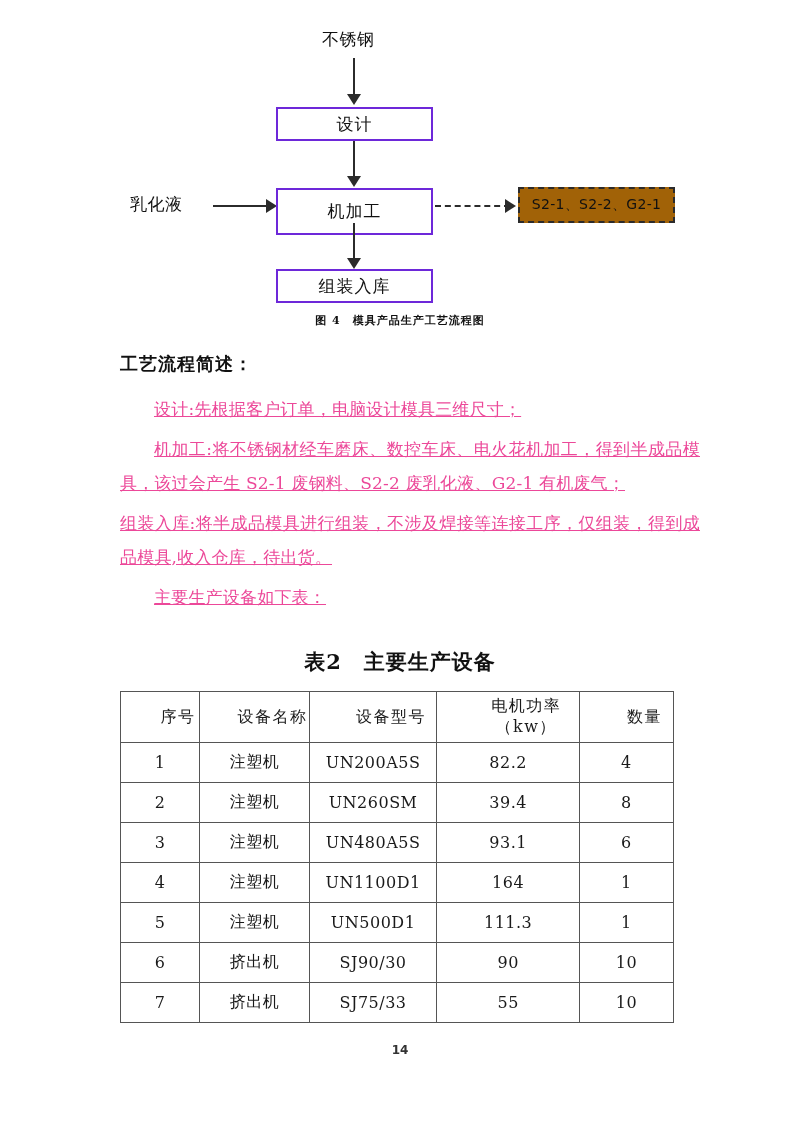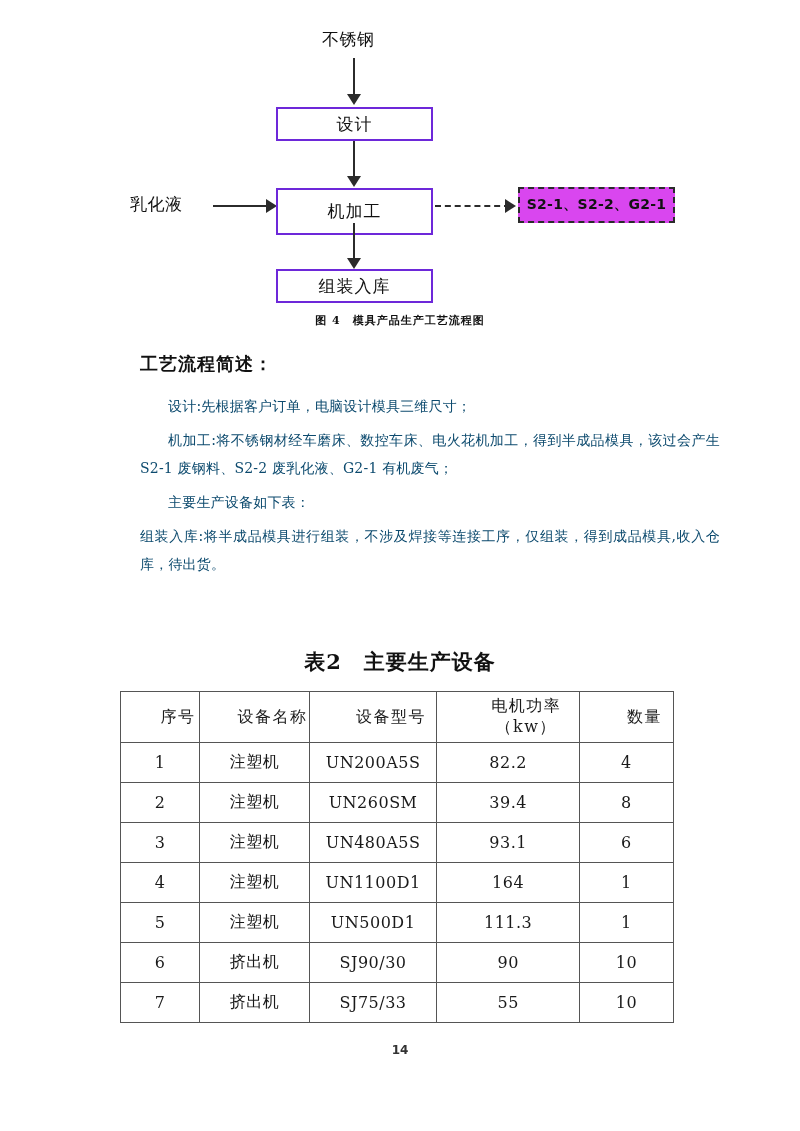--- a/index.html
+++ b/index.html
@@ -41,27 +41,27 @@
     justify-content: center;
     font-family: "DejaVu Sans", "Liberation Sans", sans-serif;
     font-size: 17px;
     color: #111;
     letter-spacing: 1px;
     box-sizing: border-box;
   }
   .fc-box-dashed {
     position: absolute;
     border: 2px dashed #2b2b2b;
-    background: #d946ef;
+    background: #a16207;
     display: flex;
     align-items: center;
     justify-content: center;
     font-family: "DejaVu Sans", "Liberation Sans", sans-serif;
     font-size: 14px;
-    font-weight: bold;
+    font-weight: normal;
     color: #111;
     letter-spacing: 0.3px;
     box-sizing: border-box;
   }
   .v-line {
     position: absolute;
     width: 2px;
     background: #2b2b2b;
   }
   .h-line {
@@ -100,38 +100,38 @@
     color: #111;
     letter-spacing: 1px;
   }
 
   
   #content {
     position: absolute;
     left: 120px;
     top: 352px;
     width: 580px;
-    margin-left: 20px;
   }
   .heading {
     font-family: "DejaVu Serif", "Liberation Serif", serif;
     font-size: 18px;
     font-weight: bold;
     color: #111;
     letter-spacing: 1px;
     margin: 0 0 16px 0;
   }
   .para {
     font-family: "DejaVu Serif", "Liberation Serif", serif;
-    font-size: 14px;
-    color: #0c4a6e;
+    font-size: 17px;
+    color: #ec4899;
     line-height: 2.0;
     margin: 0 0 6px 0;
     text-align: justify;
     letter-spacing: 0.2px;
+    text-decoration: underline;
   }
   .para.indent { text-indent: 2em; }
 
   
   #table-title {
     position: absolute;
     left: 0; top: 648px;
     width: 800px;
     text-align: center;
     font-family: "DejaVu Serif", "Liberation Serif", serif;
@@ -224,23 +224,23 @@
 
 <div class="caption" style="top:313px;">图 4　模具产品生产工艺流程图</div>
 
 <div id="content">
   <div class="heading">工艺流程简述：</div>
 
   <p class="para indent">设计:先根据客户订单，电脑设计模具三维尺寸；</p>
 
   <p class="para indent">机加工:将不锈钢材经车磨床、数控车床、电火花机加工，得到半成品模具，该过会产生 S2-1 废钢料、S2-2 废乳化液、G2-1 有机废气；</p>
 
+  <p class="para">组装入库:将半成品模具进行组装，不涉及焊接等连接工序，仅组装，得到成品模具,收入仓库，待出货。</p>
+
   <p class="para indent">主要生产设备如下表：</p>
-
-  <p class="para">组装入库:将半成品模具进行组装，不涉及焊接等连接工序，仅组装，得到成品模具,收入仓库，待出货。</p>
 </div>
 
 <div id="table-title">表2　主要生产设备</div>
 
 <table id="equipment-table">
   <thead>
     <tr>
       <th class="col-0">序号</th>
       <th class="col-1">设备名称</th>
       <th class="col-2">设备型号</th>

